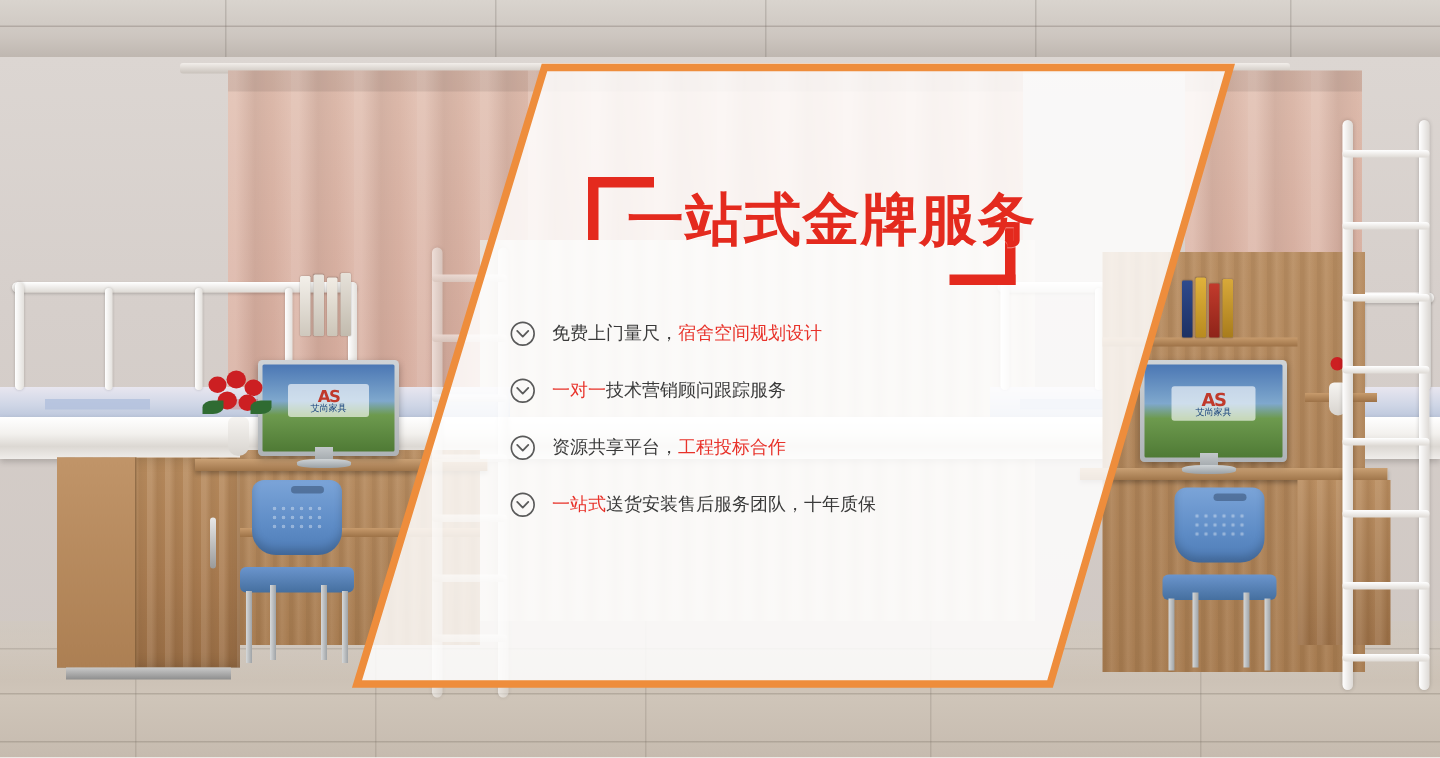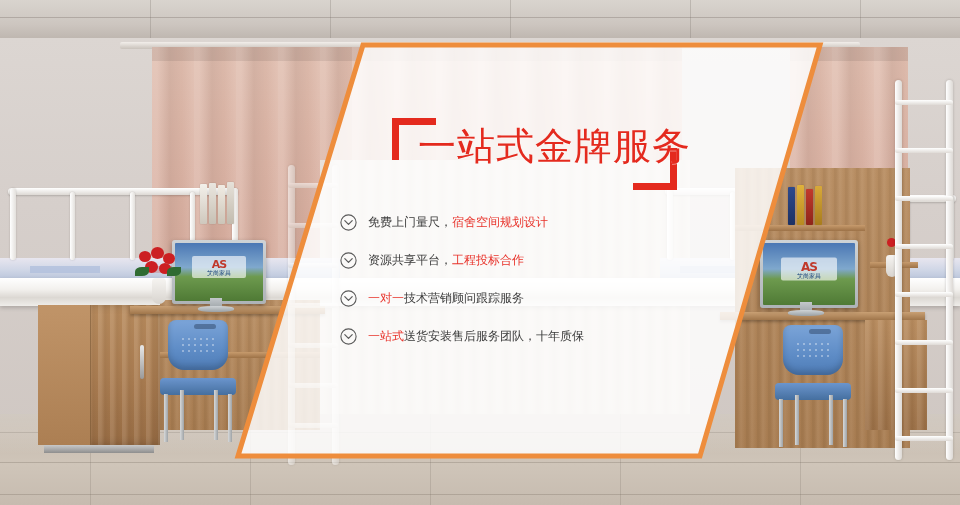--- a/index.html
+++ b/index.html
@@ -161,21 +161,21 @@
   .bracket span{position:absolute;background:#e42a1e;}
   .bracket-tl{left:0;top:0;width:44px;height:42px;}
   .bracket-tl .h{left:0;top:0;width:44px;height:7px;}
   .bracket-tl .v{left:0;top:0;width:7px;height:42px;}
   .bracket-br{right:0;bottom:0;width:44px;height:42px;}
   .bracket-br .h{right:0;bottom:0;width:44px;height:7px;}
   .bracket-br .v{right:0;bottom:0;width:7px;height:42px;}
 
   .headline{
     position:absolute;left:26px;top:8px;
-    font-size:38px;font-weight:normal;color:#e42a1e;
+    font-size:38px;font-weight:bold;color:#e42a1e;
     letter-spacing:1px;line-height:1.1;white-space:nowrap;
     text-shadow:0 1px 0 rgba(255,255,255,.45);
   }
 
   .features{position:absolute;left:340px;top:203px;width:420px;}
   .feature{display:flex;align-items:center;height:38px;white-space:nowrap;}
   .f-icon{flex:0 0 auto;width:17px;height:17px;margin-right:11px;
     display:inline-flex;align-items:center;justify-content:center;}
   .f-icon svg{display:block;}
   .f-text{font-size:12px;color:#3a3a3a;line-height:1;
@@ -398,30 +398,30 @@
           </span>
           <span class="f-text"><span>免费上门量尺，</span><span class="hl">宿舍空间规划设计</span></span>
         </div>
         <div class="feature">
           <span class="f-icon">
             <svg width="17" height="17" viewBox="0 0 17 17">
               <circle cx="8.5" cy="8.5" r="7.6" fill="none" stroke="#5a5a5a" stroke-width="1.1"></circle>
               <path d="M4.8 6.6 L8.5 10.4 L12.2 6.6" fill="none" stroke="#5a5a5a" stroke-width="1.2" stroke-linecap="round" stroke-linejoin="round"></path>
             </svg>
           </span>
-          <span class="f-text"><span>资源共享平台，</span><span class="hl">工程投标合作</span></span>
+          <span class="f-text"><span class="hl">一对一</span><span>技术营销顾问跟踪服务</span></span>
         </div>
         <div class="feature">
           <span class="f-icon">
             <svg width="17" height="17" viewBox="0 0 17 17">
               <circle cx="8.5" cy="8.5" r="7.6" fill="none" stroke="#5a5a5a" stroke-width="1.1"></circle>
               <path d="M4.8 6.6 L8.5 10.4 L12.2 6.6" fill="none" stroke="#5a5a5a" stroke-width="1.2" stroke-linecap="round" stroke-linejoin="round"></path>
             </svg>
           </span>
-          <span class="f-text"><span class="hl">一对一</span><span>技术营销顾问跟踪服务</span></span>
+          <span class="f-text"><span>资源共享平台，</span><span class="hl">工程投标合作</span></span>
         </div>
         <div class="feature">
           <span class="f-icon">
             <svg width="17" height="17" viewBox="0 0 17 17">
               <circle cx="8.5" cy="8.5" r="7.6" fill="none" stroke="#5a5a5a" stroke-width="1.1"></circle>
               <path d="M4.8 6.6 L8.5 10.4 L12.2 6.6" fill="none" stroke="#5a5a5a" stroke-width="1.2" stroke-linecap="round" stroke-linejoin="round"></path>
             </svg>
           </span>
           <span class="f-text"><span class="hl">一站式</span><span>送货安装售后服务团队，十年质保</span></span>
         </div>

